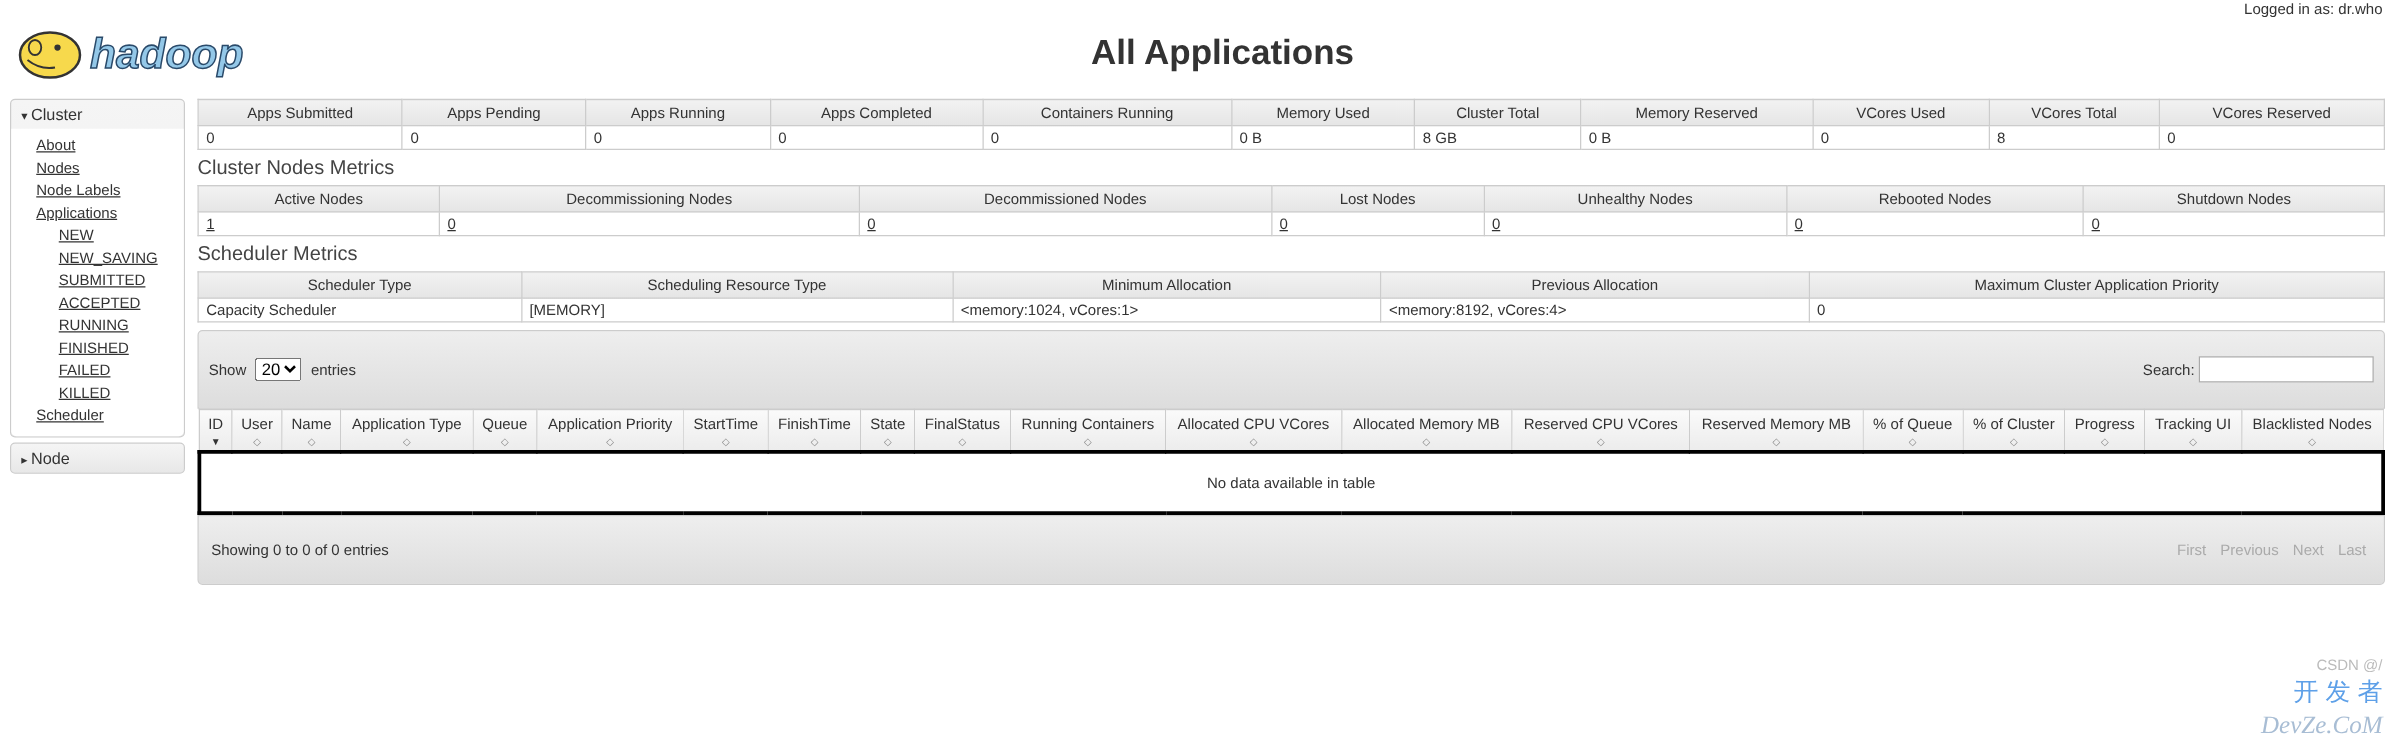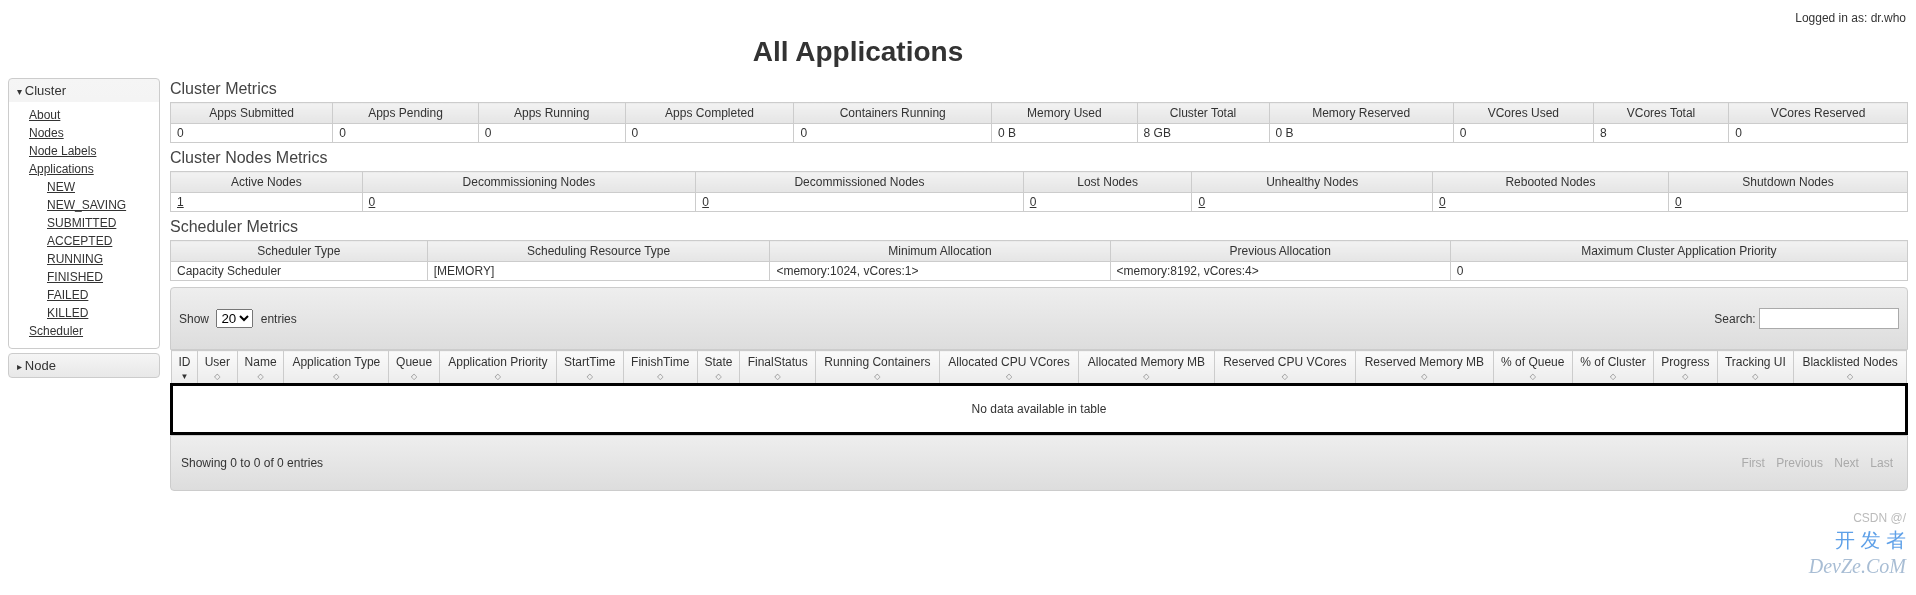--- a/index.html
+++ b/index.html
@@ -1,26 +1,26 @@
 <!DOCTYPE html>
 <html><head>
 <meta charset="utf-8">
 <style>
   * { box-sizing: border-box; margin: 0; padding: 0; }
   body { font-family: Arial, sans-serif; font-size: 13px; color: #333; background: #fff; }
   
-  .login-info { text-align: right; padding: 11px 10px; font-size: 12px; }
+  .login-info { text-align: right; padding: 0 10px; font-size: 12px; }
   
   .header-row { display: flex; align-items: center; padding: 0 10px 10px 10px; }
   .logo { display: flex; align-items: center; }
   .logo-img { width: 240px; height: 55px; }
   .page-title { flex: 1; text-align: center; font-size: 28px; font-weight: bold; margin-right: 200px; }
   
   .main-layout { display: flex; padding: 0 8px; gap: 10px; }
-  .sidebar { width: 152px; flex-shrink: 0; }
+  .sidebar { width: 140px; flex-shrink: 0; }
   .content { flex: 1; min-width: 0; }
   
   .nav-section { border: 1px solid #ccc; border-radius: 4px; margin-bottom: 4px; background: linear-gradient(#f5f5f5, #e8e8e8); }
   .nav-header { padding: 4px 8px; font-size: 13px; cursor: pointer; }
   .nav-header::before { content: "▾ "; font-size: 10px; }
   .nav-header.collapsed::before { content: "▸ "; }
   .nav-body { background: #fff; padding: 4px 0 8px 20px; border-radius: 0 0 4px 4px; }
   .nav-body a { display: block; color: #333; text-decoration: underline; font-size: 12px; line-height: 1.5; }
   .nav-sub { padding-left: 18px; }
   
@@ -37,32 +37,41 @@
   
   .data-table { width: 100%; border-collapse: collapse; font-size: 12px; }
   .data-table thead th { background: linear-gradient(#fafafa, #ececec); border: 1px solid #ccc; padding: 4px 6px 14px 6px; font-weight: normal; text-align: center; position: relative; vertical-align: top; margin-top: 24px; }
   .data-table thead th .sort-icon { position: absolute; bottom: 2px; left: 50%; transform: translateX(-50%); font-size: 8px; color: #888; }
   .data-table thead th.sorted .sort-icon { color: #333; }
   .data-table tbody td { border: 3px solid #000000; padding: 16px; text-align: center; }
   
   .dt-footer { display: flex; justify-content: space-between; align-items: center; background: linear-gradient(#eee, #ddd); border: 1px solid #ccc; border-radius: 0 0 4px 4px; padding: 20px 10px; font-size: 12px; }
   .dt-paginate span { margin: 0 4px; color: #aaa; cursor: pointer; }
   
-  .watermarks { position: fixed; bottom: 16px; right: 10px; font-size: 12px; color: #bbb; text-align: right; line-height: 1.3; }
+  .watermarks { position: fixed; bottom: 2px; right: 10px; font-size: 12px; color: #bbb; text-align: right; line-height: 1.3; }
   .watermark-big { font-style: italic; font-size: 20px; color: #a8bdd4; font-family: "Times New Roman", serif; }
   .watermark-big .cn { color: #5ea0e8; font-style: normal; font-family: sans-serif; }
 </style>
 </head>
 <body>
 
 <div class="login-info">
   <span>Logged in as: </span><span>dr.who</span>
 </div>
 
 <div class="header-row">
+  <div class="logo">
+    <svg class="logo-img" viewBox="0 0 240 55">
+      <ellipse cx="30" cy="30" rx="24" ry="18" fill="#f7d94c" stroke="#333" stroke-width="2"></ellipse>
+      <ellipse cx="18" cy="24" rx="5" ry="6" fill="#f7d94c" stroke="#333" stroke-width="1.5"></ellipse>
+      <circle cx="36" cy="24" r="2.5" fill="#333"></circle>
+      <path d="M12 34 Q22 42 34 40" stroke="#333" stroke-width="1.5" fill="none"></path>
+      <text x="62" y="40" font-family="Arial" font-size="34" font-weight="bold" font-style="italic" fill="#94c8e8" stroke="#2a4a6a" stroke-width="1.2">hadoop</text>
+    </svg>
+  </div>
   <div class="page-title">All Applications</div>
 </div>
 
 <div class="main-layout">
   <div class="sidebar">
     <div class="nav-section">
       <div class="nav-header">Cluster</div>
       <div class="nav-body">
         <a>About</a>
         <a>Nodes</a>
@@ -81,21 +90,20 @@
         <a>Scheduler</a>
       </div>
     </div>
     <div class="nav-section">
       <div class="nav-header collapsed">Node</div>
     </div>
   </div>
 
   <div class="content">
 
-    <div class="section-title">Cluster Metrics</div>
     <table class="metrics-table">
       <thead>
           <tr id="cm-head">
             <th>Apps Submitted</th>
             <th>Apps Pending</th>
             <th>Apps Running</th>
             <th>Apps Completed</th>
             <th>Containers Running</th>
             <th>Memory Used</th>
             <th>Cluster Total</th>

